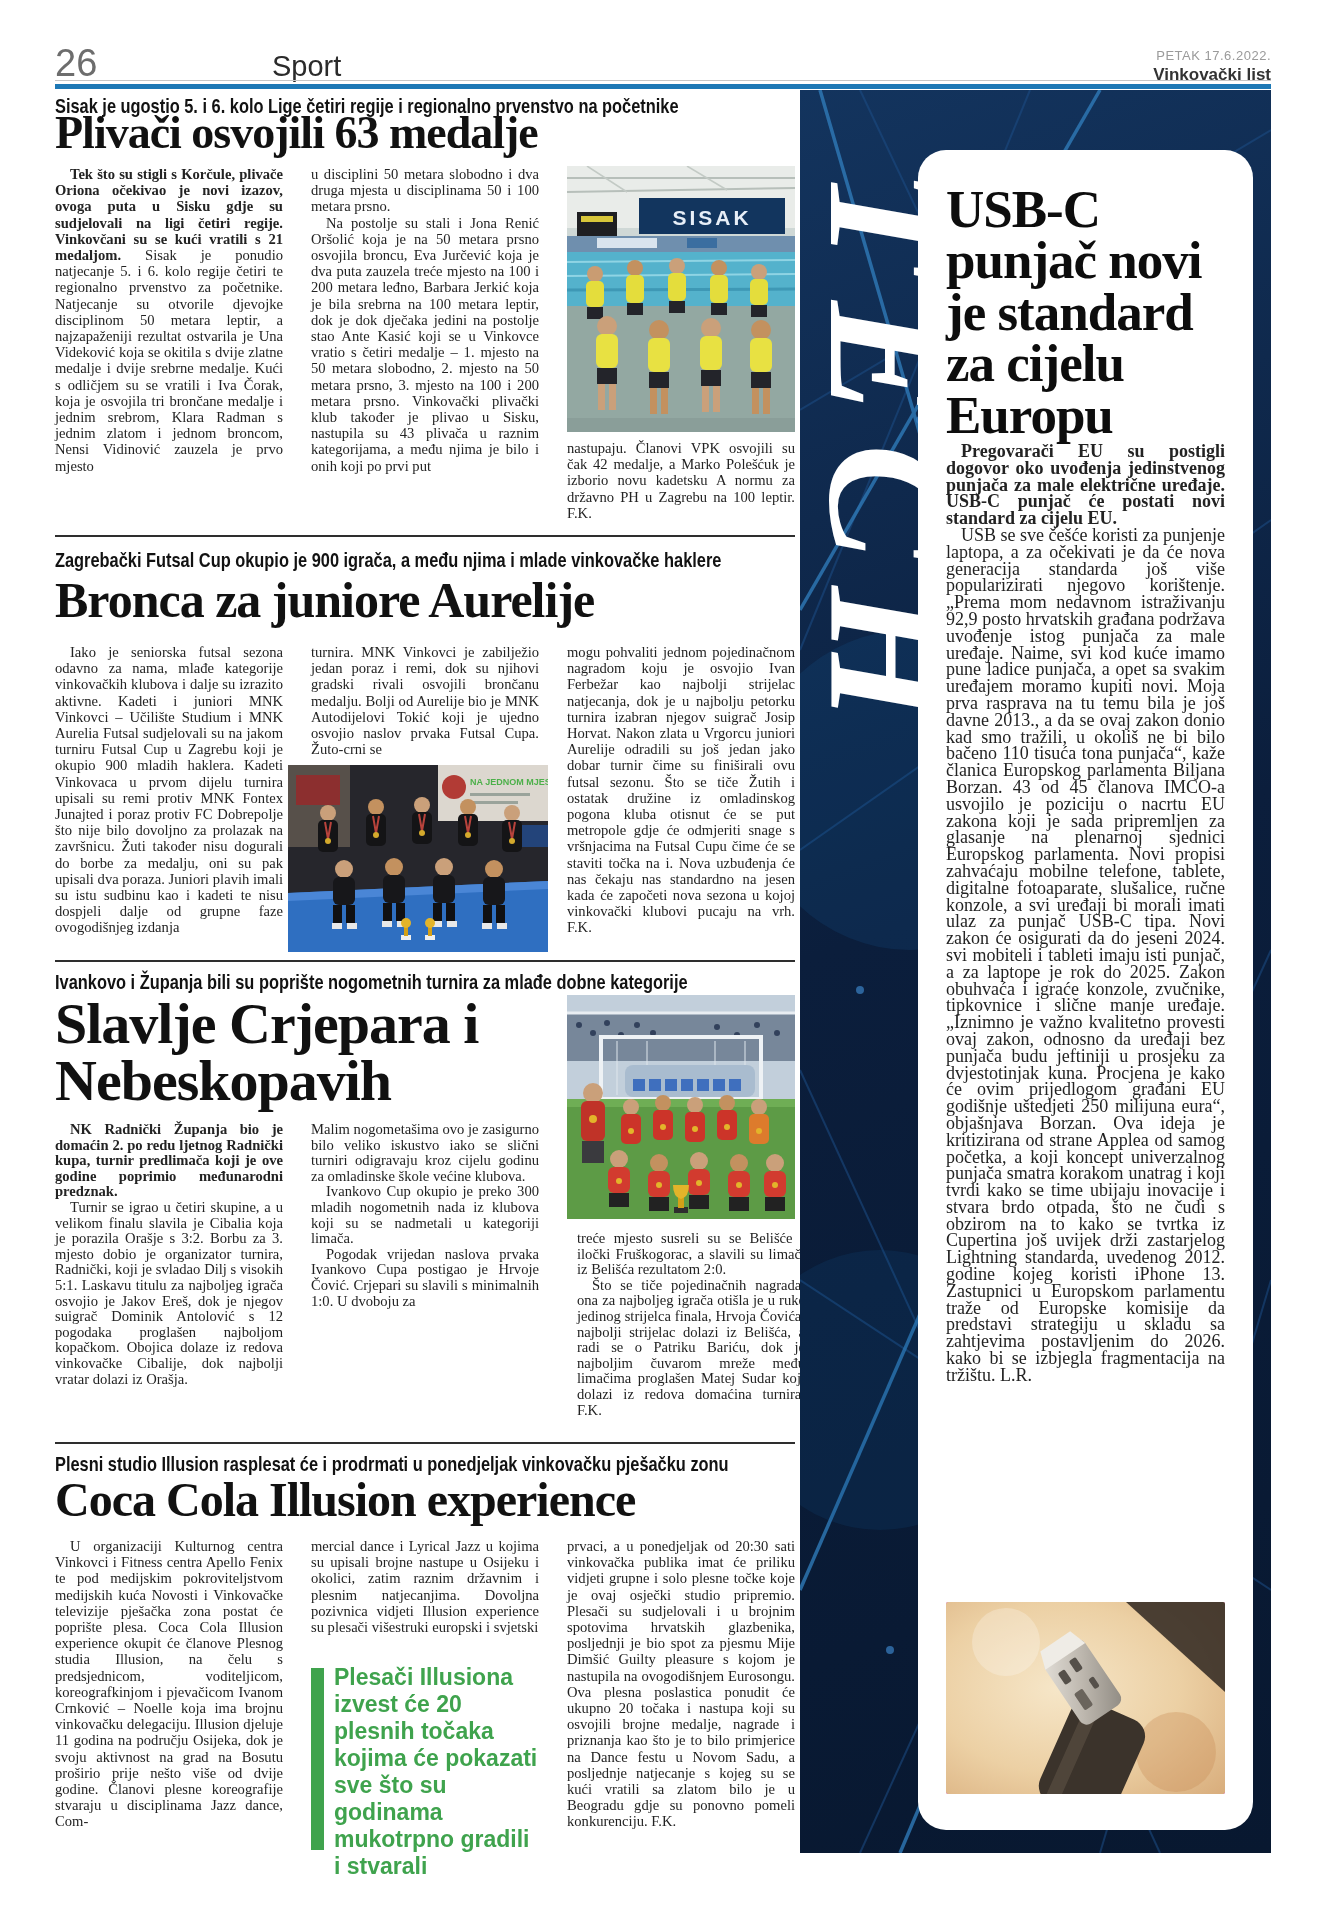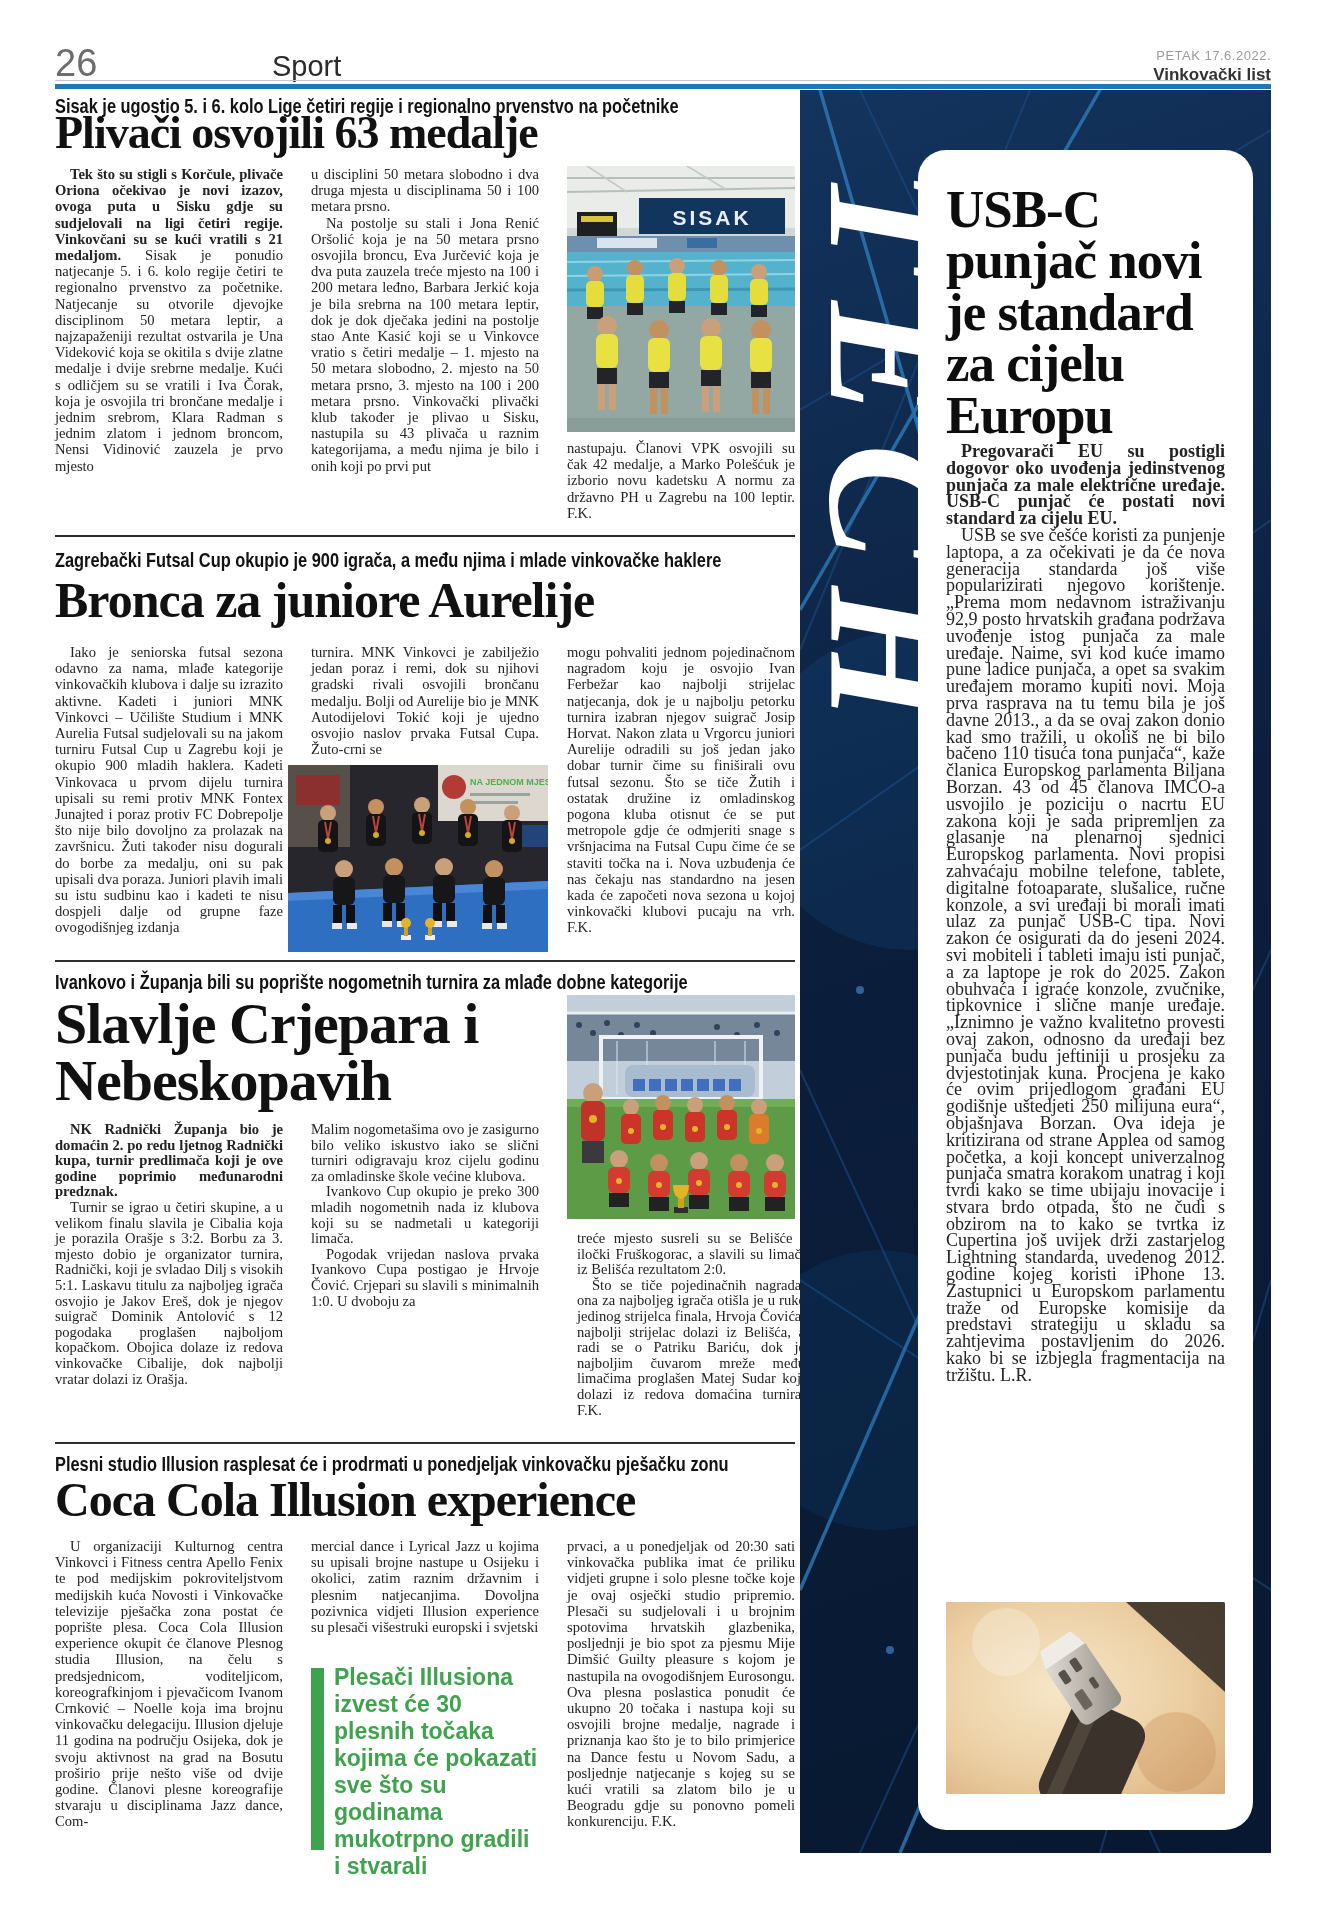--- a/index.html
+++ b/index.html
@@ -404,21 +404,21 @@
 <div class="abs kicker" style="left:55px;top:1452px;">Plesni studio Illusion rasplesat će i prodrmati u ponedjeljak vinkovačku pješačku zonu</div>
 <div class="abs hl" style="left:55px;top:1476px;width:740px;font-size:48px;">Coca Cola Illusion experience</div>
 
 <div class="abs col" style="left:55px;top:1538px;">
   <p class="ind">U organizaciji Kulturnog centra Vinkovci i Fitness centra Apello Fenix te pod medijskim pokroviteljstvom medijskih kuća Novosti i Vinkovačke televizije pješačka zona postat će poprište plesa. Coca Cola Illusion experience okupit će članove Plesnog studia Illusion, na čelu s predsjednicom, voditeljicom, koreografkinjom i pjevačicom Ivanom Crnković – Noelle koja ima brojnu vinkovačku delegaciju. Illusion djeluje 11 godina na području Osijeka, dok je svoju aktivnost na grad na Bosutu proširio prije nešto više od dvije godine. Članovi plesne koreografije stvaraju u disciplinama Jazz dance, Com-</p>
 </div>
 <div class="abs col" style="left:311px;top:1538px;">
   <p>mercial dance i Lyrical Jazz u kojima su upisali brojne nastupe u Osijeku i okolici, zatim raznim državnim i plesnim natjecanjima. Dovoljna pozivnica vidjeti Illusion experience su plesači višestruki europski i svjetski</p>
 </div>
 <div class="abs quotebar" style="left:311px;top:1668px;height:182px;"></div>
-<div class="abs quote" style="left:334px;top:1664px;width:206px;">Plesači Illusiona izvest će 30 plesnih točaka kojima će pokazati sve što su godinama mukotrpno gradili i stvarali</div>
+<div class="abs quote" style="left:334px;top:1664px;width:206px;">Plesači Illusiona izvest će 20 plesnih točaka kojima će pokazati sve što su godinama mukotrpno gradili i stvarali</div>
 <div class="abs col" style="left:567px;top:1538px;">
   <p>prvaci, a u ponedjeljak od 20:30 sati vinkovačka publika imat će priliku vidjeti grupne i solo plesne točke koje je ovaj osječki studio pripremio. Plesači su sudjelovali i u brojnim spotovima hrvatskih glazbenika, posljednji je bio spot za pjesmu Mije Dimšić Guilty pleasure s kojom je nastupila na ovogodišnjem Eurosongu. Ova plesna poslastica ponudit će ukupno 20 točaka i nastupa koji su osvojili brojne medalje, nagrade i priznanja kao što je to bilo primjerice na Dance festu u Novom Sadu, a posljednje natjecanje s kojeg su se kući vratili sa zlatom bilo je u Beogradu gdje su ponovno pomeli konkurenciju. F.K.</p>
 </div>
 
 <div class="abs techpanel" style="left:800px;top:90px;width:471px;height:1763px;">
   <svg class="abs" style="left:0;top:0;" width="471" height="1763" viewBox="0 0 471 1763">
     <rect width="471" height="1763" fill="none"></rect>
     <g stroke="#1c4d86" stroke-width="2" opacity="0.55">
       <line x1="0" y1="320" x2="471" y2="40"></line>
       <line x1="60" y1="0" x2="420" y2="760"></line>

